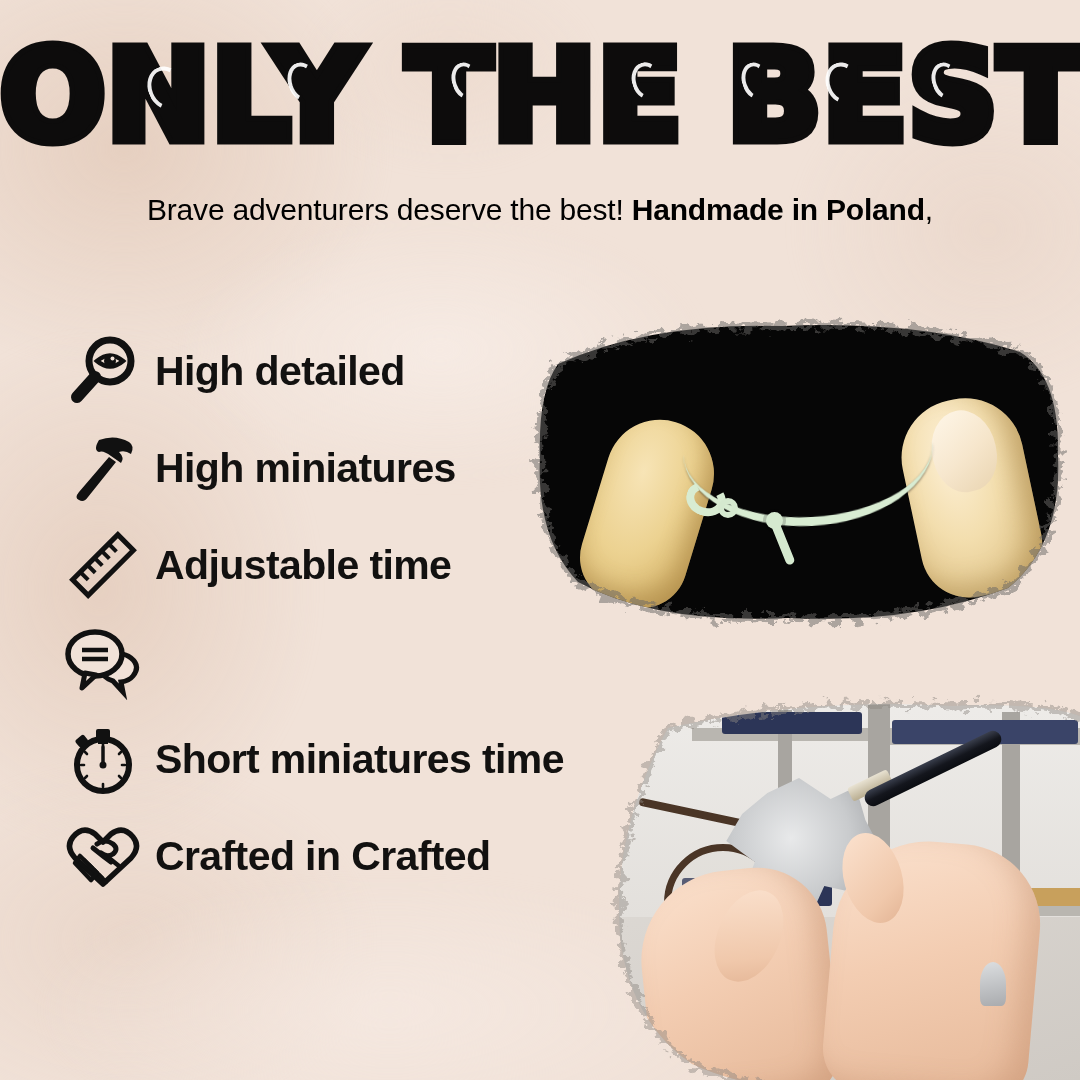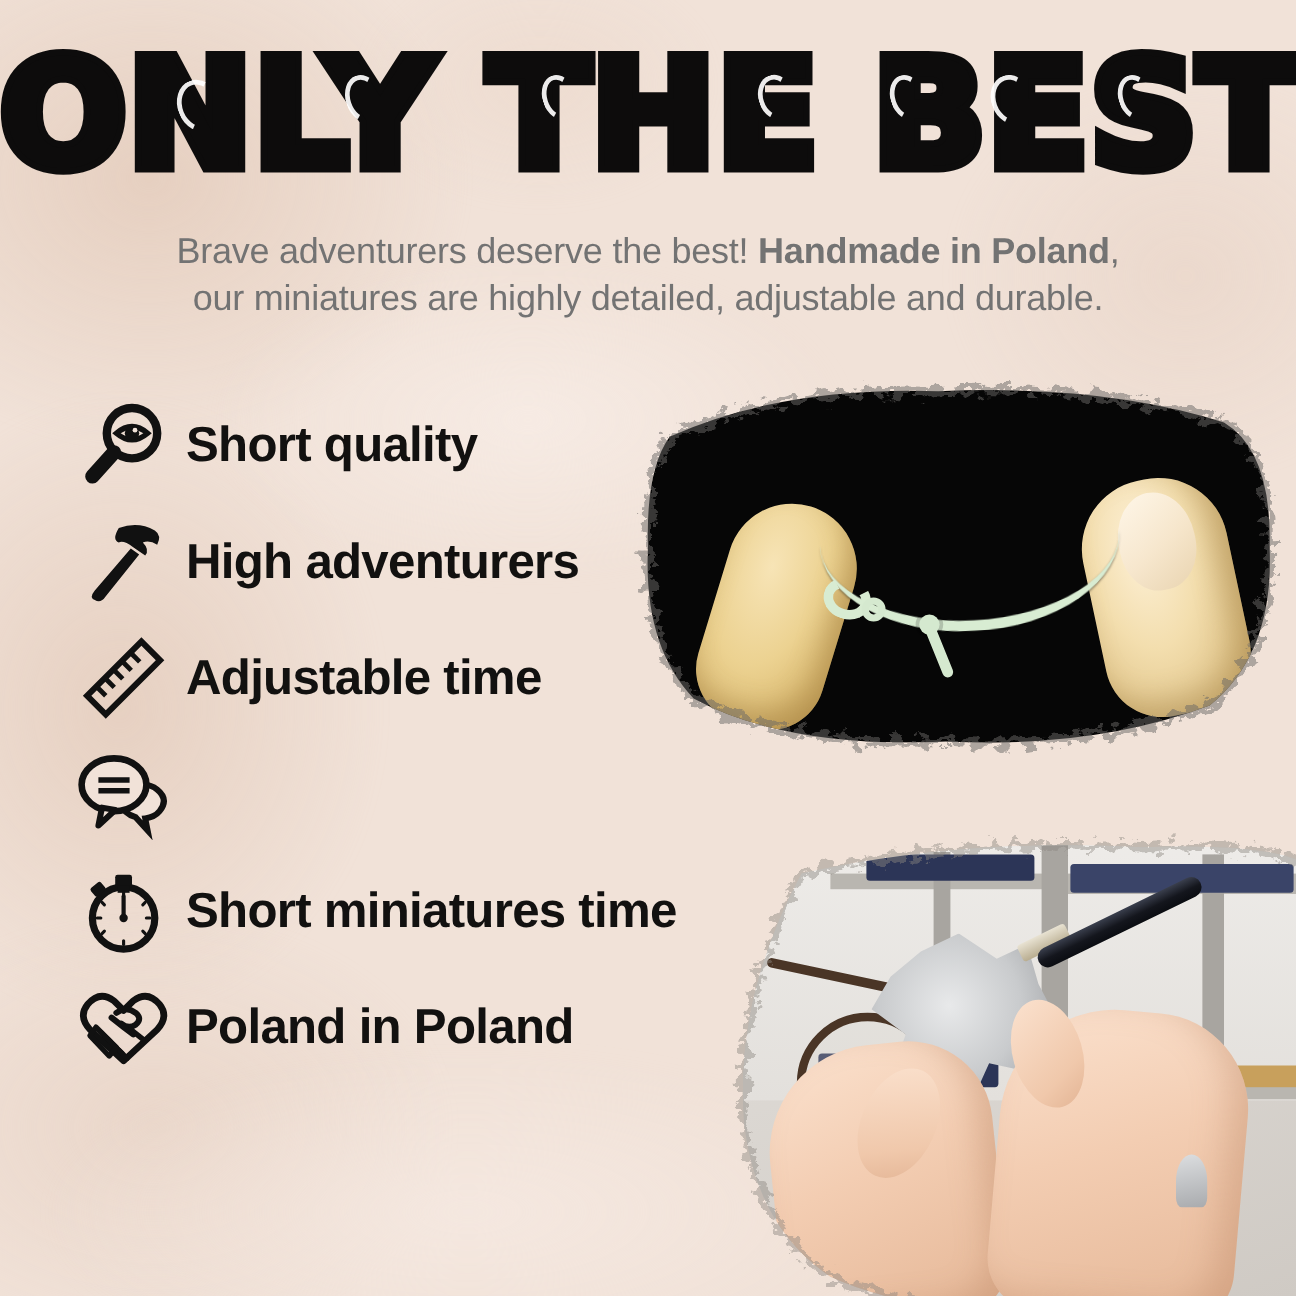--- a/index.html
+++ b/index.html
@@ -67,21 +67,21 @@
            border-bottom-color:transparent; }
 
   
   #subtitle {
     position:absolute; left:0; top:190px; width:1080px;
     text-align:center;
     font-family:"Liberation Sans", sans-serif;
     font-weight:300;
     font-size:30px;
     line-height:1.30;
-    color:#737373;
+    color:#000000;
     letter-spacing:-0.2px;
   }
   #subtitle b { font-weight:700; }
 
   
   #features { position:absolute; left:0; top:322px; width:640px; }
   .feature { position:relative; height:97px; display:flex; align-items:center; }
   .feat-icon { position:absolute; left:62px; top:50%;
                transform:translateY(-50%);
                width:82px; height:82px;
@@ -342,46 +342,45 @@
   <div class="gloss" style="left:148px;  top:66px;  width:36px; height:44px; transform:rotate(-22deg);"></div>
   <div class="gloss" style="left:288px;  top:62px;  width:30px; height:40px; transform:rotate(-18deg);"></div>
   <div class="gloss" style="left:452px;  top:62px;  width:28px; height:38px; transform:rotate(-18deg);"></div>
   <div class="gloss" style="left:632px;  top:62px;  width:30px; height:38px; transform:rotate(-18deg);"></div>
   <div class="gloss" style="left:742px;  top:62px;  width:28px; height:38px; transform:rotate(-18deg);"></div>
   <div class="gloss" style="left:826px;  top:62px;  width:34px; height:42px; transform:rotate(-20deg);"></div>
   <div class="gloss" style="left:932px;  top:62px;  width:28px; height:38px; transform:rotate(-18deg);"></div>
 
   <div id="subtitle">
     <span><span>Brave adventurers deserve the best! </span><b>Handmade in Poland</b><span>,</span></span><br>
-    <span>our miniatures are highly detailed, adjustable and durable.</span>
   </div>
 
   <div id="features">
 
     <div class="feature">
       <span class="feat-icon">
         <svg width="76" height="76" viewBox="0 0 76 76">
           <circle cx="45" cy="28" r="21" fill="none" stroke="#111" stroke-width="7"></circle>
           <path d="M32 28 Q45 17 58 28 Q45 39 32 28 Z" fill="none" stroke="#111" stroke-width="4.5"></path>
           <circle cx="45" cy="28" r="6" fill="#111"></circle>
           <circle cx="47.5" cy="25.5" r="2" fill="#f1e2d8"></circle>
           <path d="M30 44 L12 64" stroke="#111" stroke-width="12" stroke-linecap="round"></path>
         </svg>
       </span>
-      <span class="feat-label">Short quality</span>
+      <span class="feat-label">High detailed</span>
     </div>
 
     <div class="feature">
       <span class="feat-icon">
         <svg width="76" height="76" viewBox="0 0 76 76">
           <path d="M34 10 Q50 4 64 12 Q70 16 66 24 Q60 20 54 22 Q60 28 56 33 L46 26 Q38 20 34 22 Q28 20 34 10 Z" fill="#111"></path>
           <path d="M44 27 L14 62 Q9 68 14 70 Q19 73 23 67 L51 32 Z" fill="#111"></path>
         </svg>
       </span>
-      <span class="feat-label">High adventurers</span>
+      <span class="feat-label">High miniatures</span>
     </div>
 
     <div class="feature">
       <span class="feat-icon">
         <svg width="76" height="76" viewBox="0 0 76 76">
           <g transform="rotate(-45 38 38)">
             <rect x="6" y="27" width="64" height="22" fill="none" stroke="#111" stroke-width="5"></rect>
             <line x1="17" y1="27" x2="17" y2="38" stroke="#111" stroke-width="4"></line>
             <line x1="27" y1="27" x2="27" y2="38" stroke="#111" stroke-width="4"></line>
             <line x1="37" y1="27" x2="37" y2="38" stroke="#111" stroke-width="4"></line>
@@ -438,17 +437,17 @@
           <g stroke="#111" stroke-width="4.2" stroke-linecap="round">
             <line x1="21" y1="42" x2="29" y2="50"></line>
             <line x1="26" y1="47" x2="34" y2="55"></line>
             <line x1="31" y1="52" x2="39" y2="60"></line>
             <line x1="36" y1="57" x2="43" y2="64"></line>
           </g>
           <path d="M17 38 L34 55 L28 62 L12 45 Z" fill="none" stroke="#111" stroke-width="4.5" stroke-linejoin="round"></path>
           <path d="M46 40 L56 48" stroke="#111" stroke-width="4.5" stroke-linecap="round"></path>
         </svg>
       </span>
-      <span class="feat-label">Poland in Poland</span>
+      <span class="feat-label">Crafted in Crafted</span>
     </div>
 
   </div>
 </div>
 
 </body></html>

